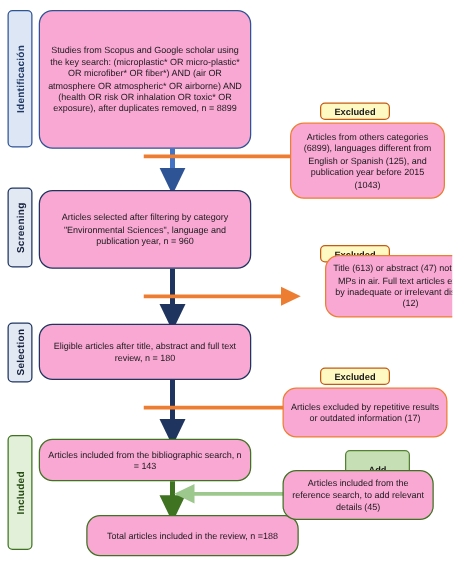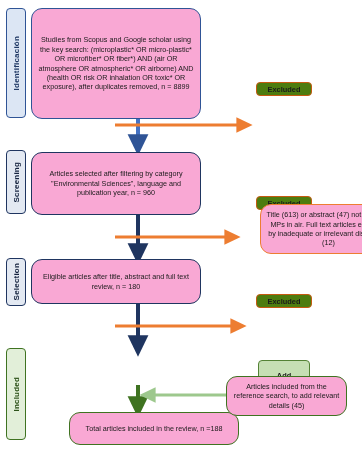--- a/index.html
+++ b/index.html
@@ -78,21 +78,21 @@
     box-sizing: border-box;
     display: flex;
     align-items: center;
     justify-content: center;
     border-radius: 4px;
     font-size: 7.4px;
     font-weight: bold;
     color: #1a1a1a;
   }
   .badge-orange {
-    background: #4d7c0f;
+    background: #fef9c3;
     border: 1.5px solid #c55a11;
   }
   .badge-green {
     background: #c6dfb4;
     border: 1.5px solid #548235;
   }
 
   
   #connectors {
     position: absolute;
@@ -162,40 +162,49 @@
   </div>
 
   <div class="box box-navy" style="left:31px; top:152px; width:170px; height:63px;">
     <div>Articles selected after filtering by category "Environmental Sciences", language and publication year, n = 960</div>
   </div>
 
   <div class="box box-navy" style="left:31px; top:259px; width:170px; height:45px;">
     <div>Eligible articles after title, abstract and full text review, n = 180</div>
   </div>
 
+  <div class="box box-green" style="left:31px; top:351px; width:170px; height:34px;">
+    <div>Articles included from the bibliographic search, n = 143</div>
+  </div>
 
   <div class="box box-green" style="left:31px; top:412px; width:170px; height:33px;margin-left:38px;">
     <div>Total articles included in the review, n =188</div>
   </div>
 
   <div class="badge badge-orange" style="left:256px; top:82px; width:56px; height:14px;">
     <span>Excluded</span>
   </div>
+  <div class="box box-orange" style="left:232px; top:98px; width:124px; height:61px;">
+    <div>Articles from others categories (6899), languages different from English or Spanish (125), and publication year before 2015 (1043)</div>
+  </div>
 
   <div class="badge badge-orange" style="left:256px; top:196px; width:56px; height:14px;">
     <span>Excluded</span>
   </div>
   <div class="box box-orange" style="left:220px; top:204px; width:137px; height:50px;margin-left:40px;">
     <div>Title (613) or abstract (47) not focus on MPs in air. Full text articles excluded by inadequate or irrelevant discussion (12)</div>
   </div>
 
   <div class="badge badge-orange" style="left:256px; top:294px; width:56px; height:14px;">
     <span>Excluded</span>
   </div>
-
-  <div class="badge badge-green" style="left:258px; top:360px; width:52px; height:30px;">
+  <div class="box box-orange" style="left:226px; top:310px; width:132px; height:40px;">
+    <div>Articles excluded by repetitive results or outdated information (17)</div>
+  </div>
+
+  <div class="badge badge-green" style="left:276px; top:360px; width:52px; height:30px;">
     <span>Add</span>
   </div>
   <div class="box box-green" style="left:226px; top:376px; width:121px; height:40px;">
     <div>Articles included from the reference search, to add relevant details (45)</div>
   </div>
 
 </div>
 
 </body></html>

